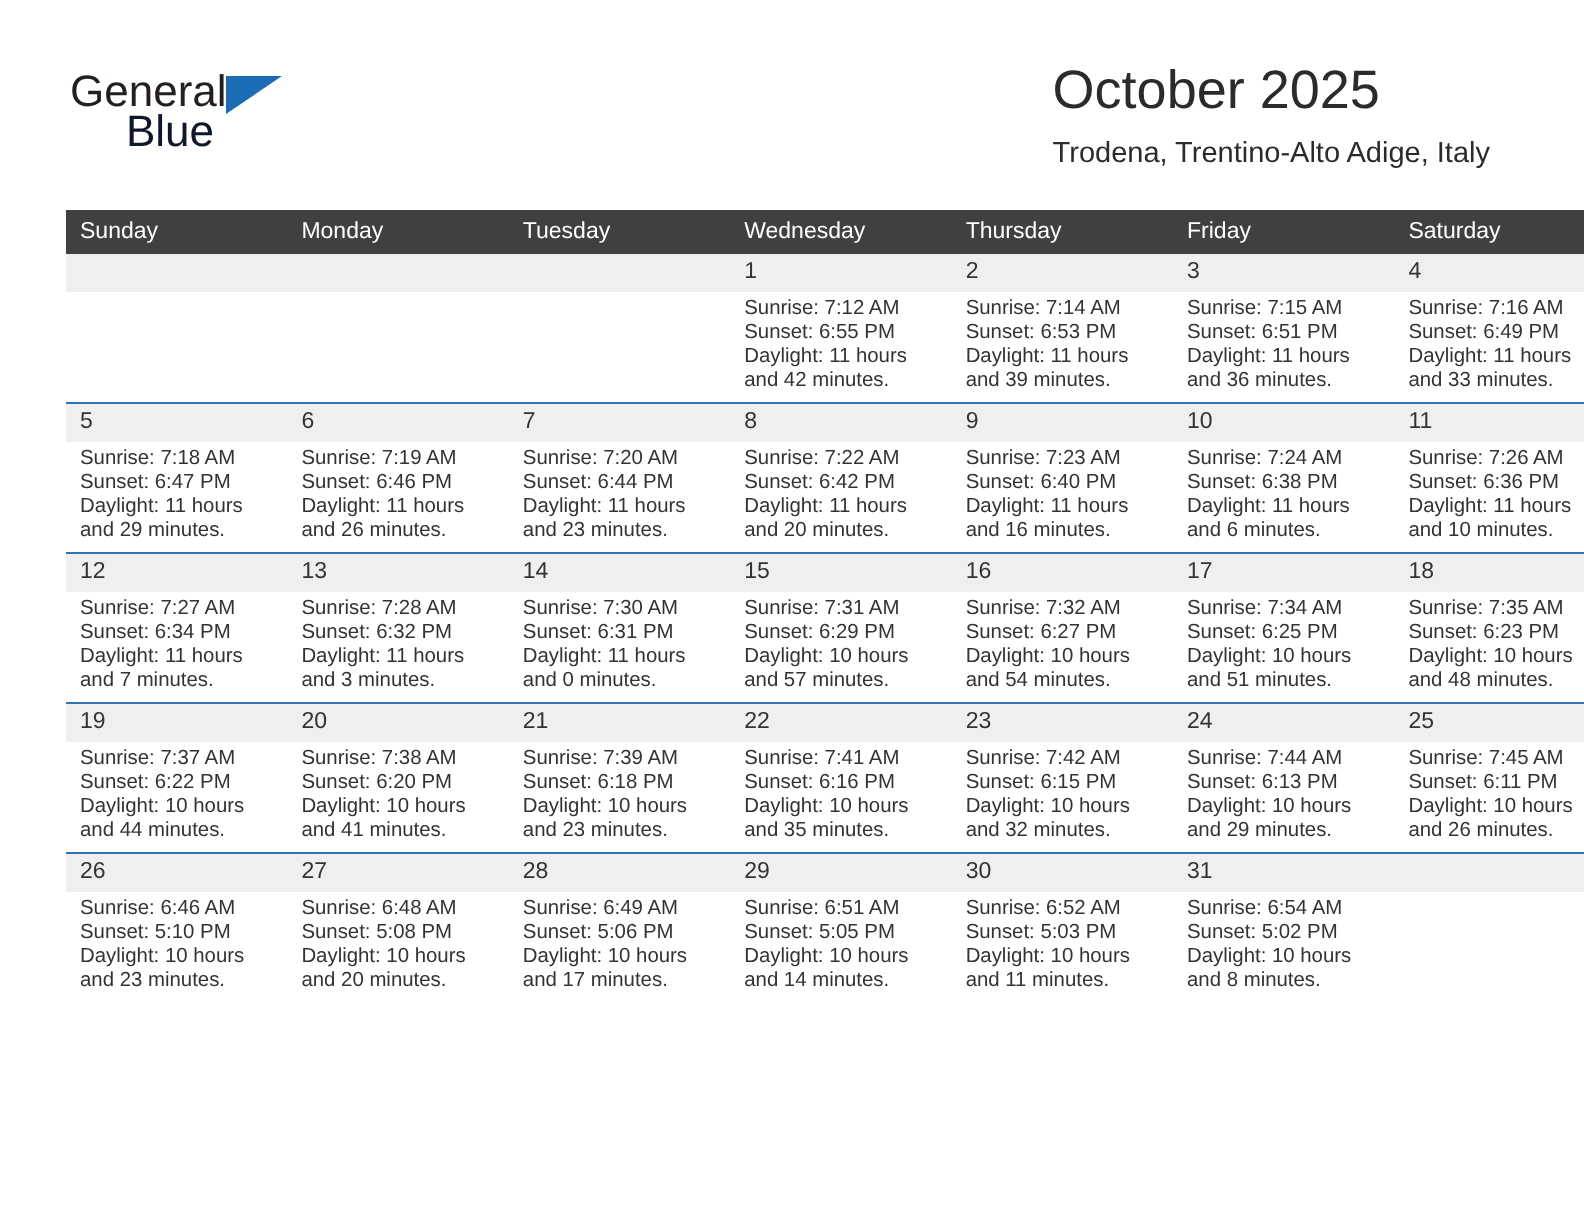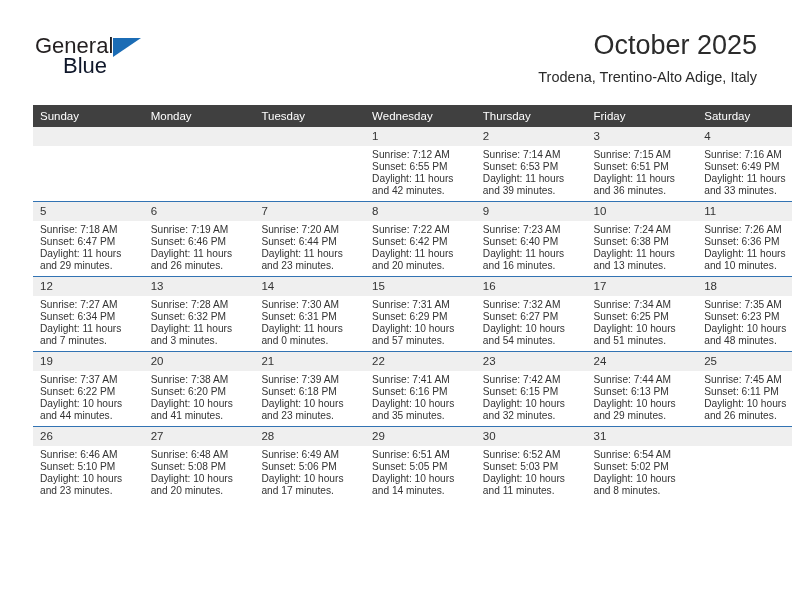--- a/index.html
+++ b/index.html
@@ -62,23 +62,22 @@
   .brand-row2 {
     margin-top: -6px;
     padding-left: 28px;
     font-size: 22px;
     color: #0f172a;
     line-height: 26px;
   }
 
   .title-block {
     position: absolute;
-    right: 0;
+    right: 12px;
     top: 0;
-    text-align: right;
   }
   .cal-title {
     font-size: 27px;
     color: #2b2b2b;
     line-height: 34px;
     font-weight: normal;
     margin: 0;
     white-space: nowrap;
   }
   .cal-subtitle {
@@ -289,21 +288,21 @@
                 <div>Daylight: 11 hours</div>
                 <div>and 16 minutes.</div>
               </div>
             </td>
             <td>
               <div class="daynum">10</div>
               <div class="cellbody">
                 <div>Sunrise: 7:24 AM</div>
                 <div>Sunset: 6:38 PM</div>
                 <div>Daylight: 11 hours</div>
-                <div>and 13 minutes.</div>
+                <div>and 6 minutes.</div>
               </div>
             </td>
             <td>
               <div class="daynum">11</div>
               <div class="cellbody">
                 <div>Sunrise: 7:26 AM</div>
                 <div>Sunset: 6:36 PM</div>
                 <div>Daylight: 11 hours</div>
                 <div>and 10 minutes.</div>
               </div>

